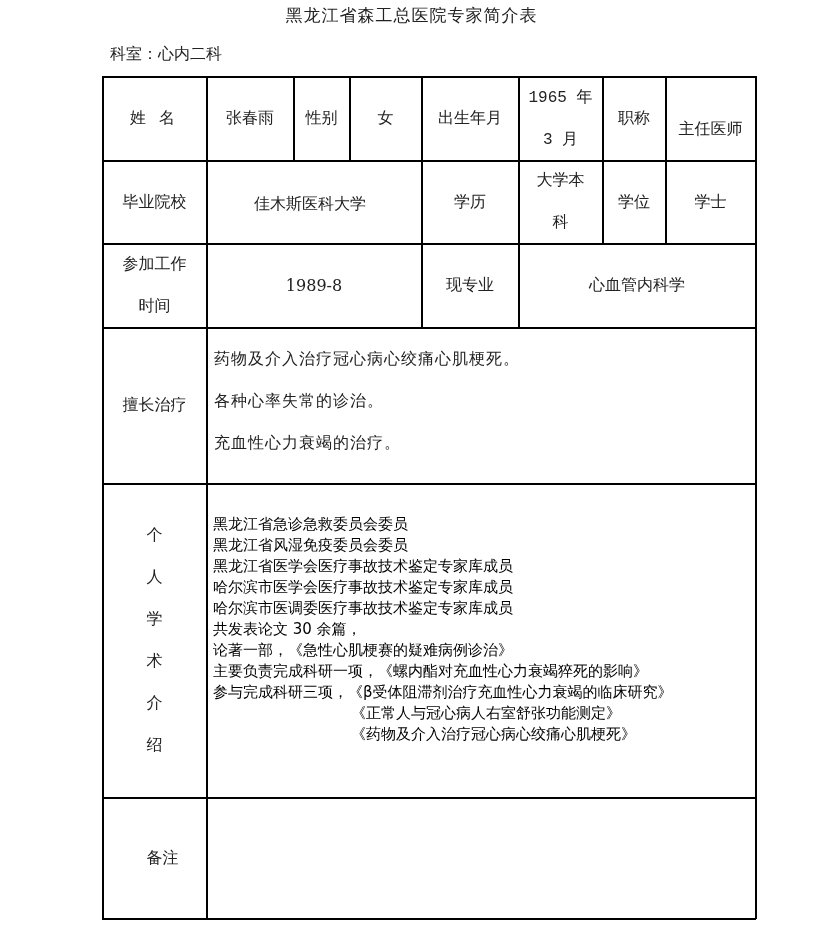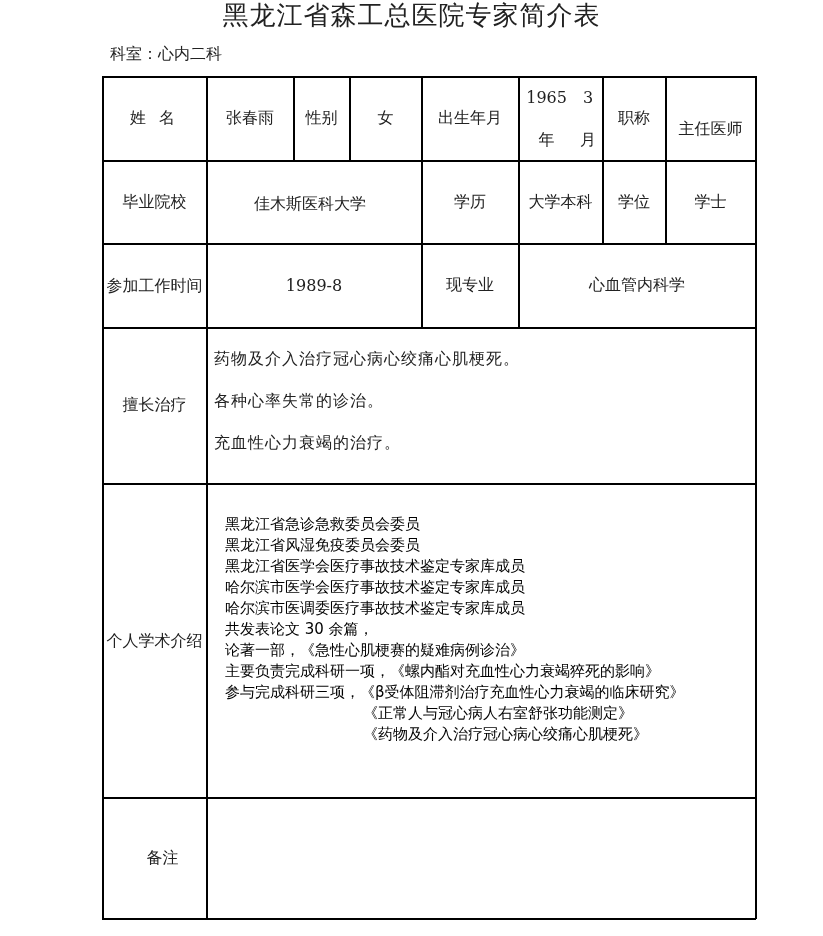--- a/index.html
+++ b/index.html
@@ -3,49 +3,49 @@
 <meta charset="utf-8">
 <style>
   html, body { margin: 0; padding: 0; background: #ffffff; }
   body {
     width: 823px; height: 936px; position: relative; overflow: hidden;
     font-family: "DejaVu Sans", "Liberation Sans", sans-serif;
     color: #1a1a1a;
   }
   .title {
     position: absolute; left: 0; top: 0; width: 823px; height: 30px;
-    text-align: center; font-size: 26px; line-height: 30px;
+    text-align: center; font-size: 17px; line-height: 30px;
     font-family: "DejaVu Serif", "Liberation Serif", serif;
     letter-spacing: 1px; color: #222;
   }
   .dept {
     position: absolute; left: 110px; top: 42px; font-size: 16px; line-height: 24px;
     font-family: "DejaVu Serif", "Liberation Serif", serif; color: #222;
   }
   .cell {
     position: absolute; box-sizing: border-box;
     display: flex; align-items: center; justify-content: center;
     text-align: center; font-size: 16px;
     font-family: "DejaVu Serif", "Liberation Serif", serif;
     color: #222;
   }
   .line { position: absolute; background: #000; }
   .h { height: 1.6px; }
   .v { width: 1.6px; }
-  .stack { display: flex; flex-direction: row; align-items: center; }
+  .stack { display: flex; flex-direction: column; align-items: center; font-family: Liberation Mono, monospace; }
   .stack span { display: block; line-height: 42px; }
   .vert span { display: block; line-height: 42px; }
   .spec {
     position: absolute; left: 214px; top: 338px; width: 530px;
     font-size: 16px; font-family: "DejaVu Serif", "Liberation Serif", serif; color: #222;
   }
   .spec div { line-height: 42px; height: 42px; letter-spacing: 1px; }
   .acad {
     position: absolute; left: 213px; top: 514px; width: 540px;
-    font-size: 15px; font-family: "DejaVu Sans", "Liberation Sans", sans-serif; color: #000; margin-left: 12px;
+    font-size: 15px; font-family: "DejaVu Sans", "Liberation Sans", sans-serif; color: #000;
   }
   .acad div { line-height: 21px; height: 21px; white-space: nowrap; }
   .acad .indent { padding-left: 138px; }
 </style>
 </head>
 <body>
 
 <div class="title">黑龙江省森工总医院专家简介表</div>
 <div class="dept">科室：心内二科</div>
 

